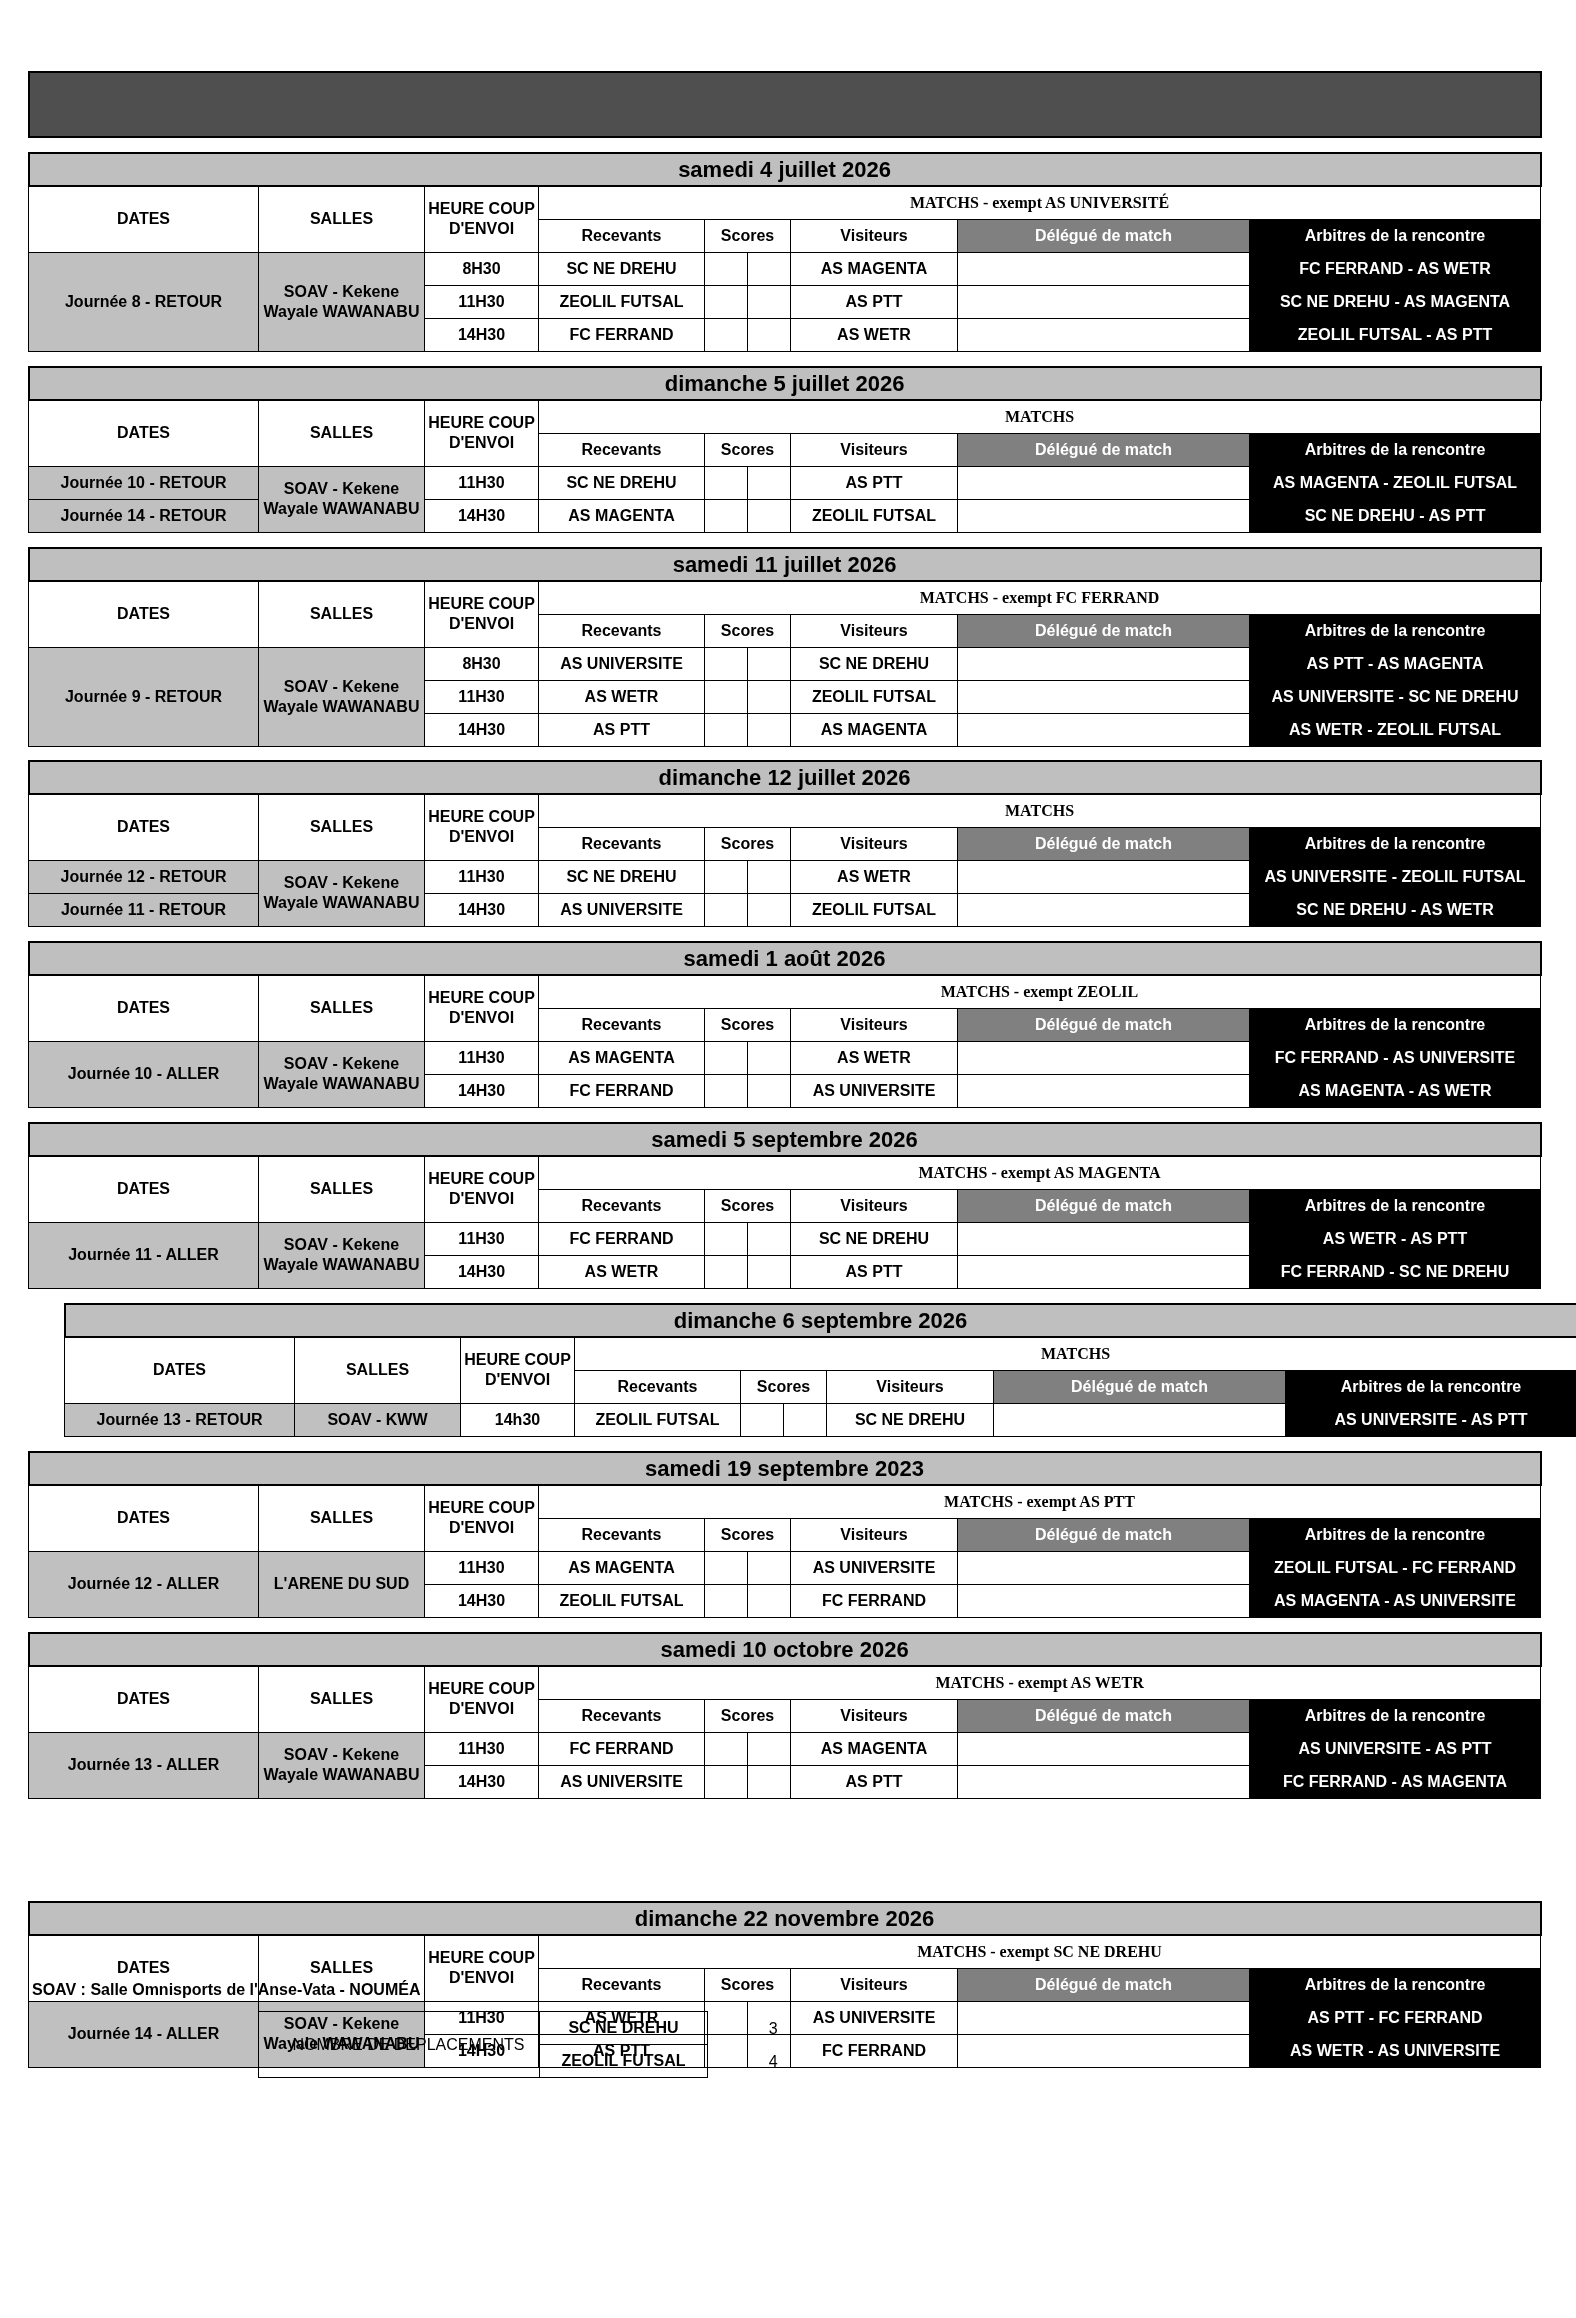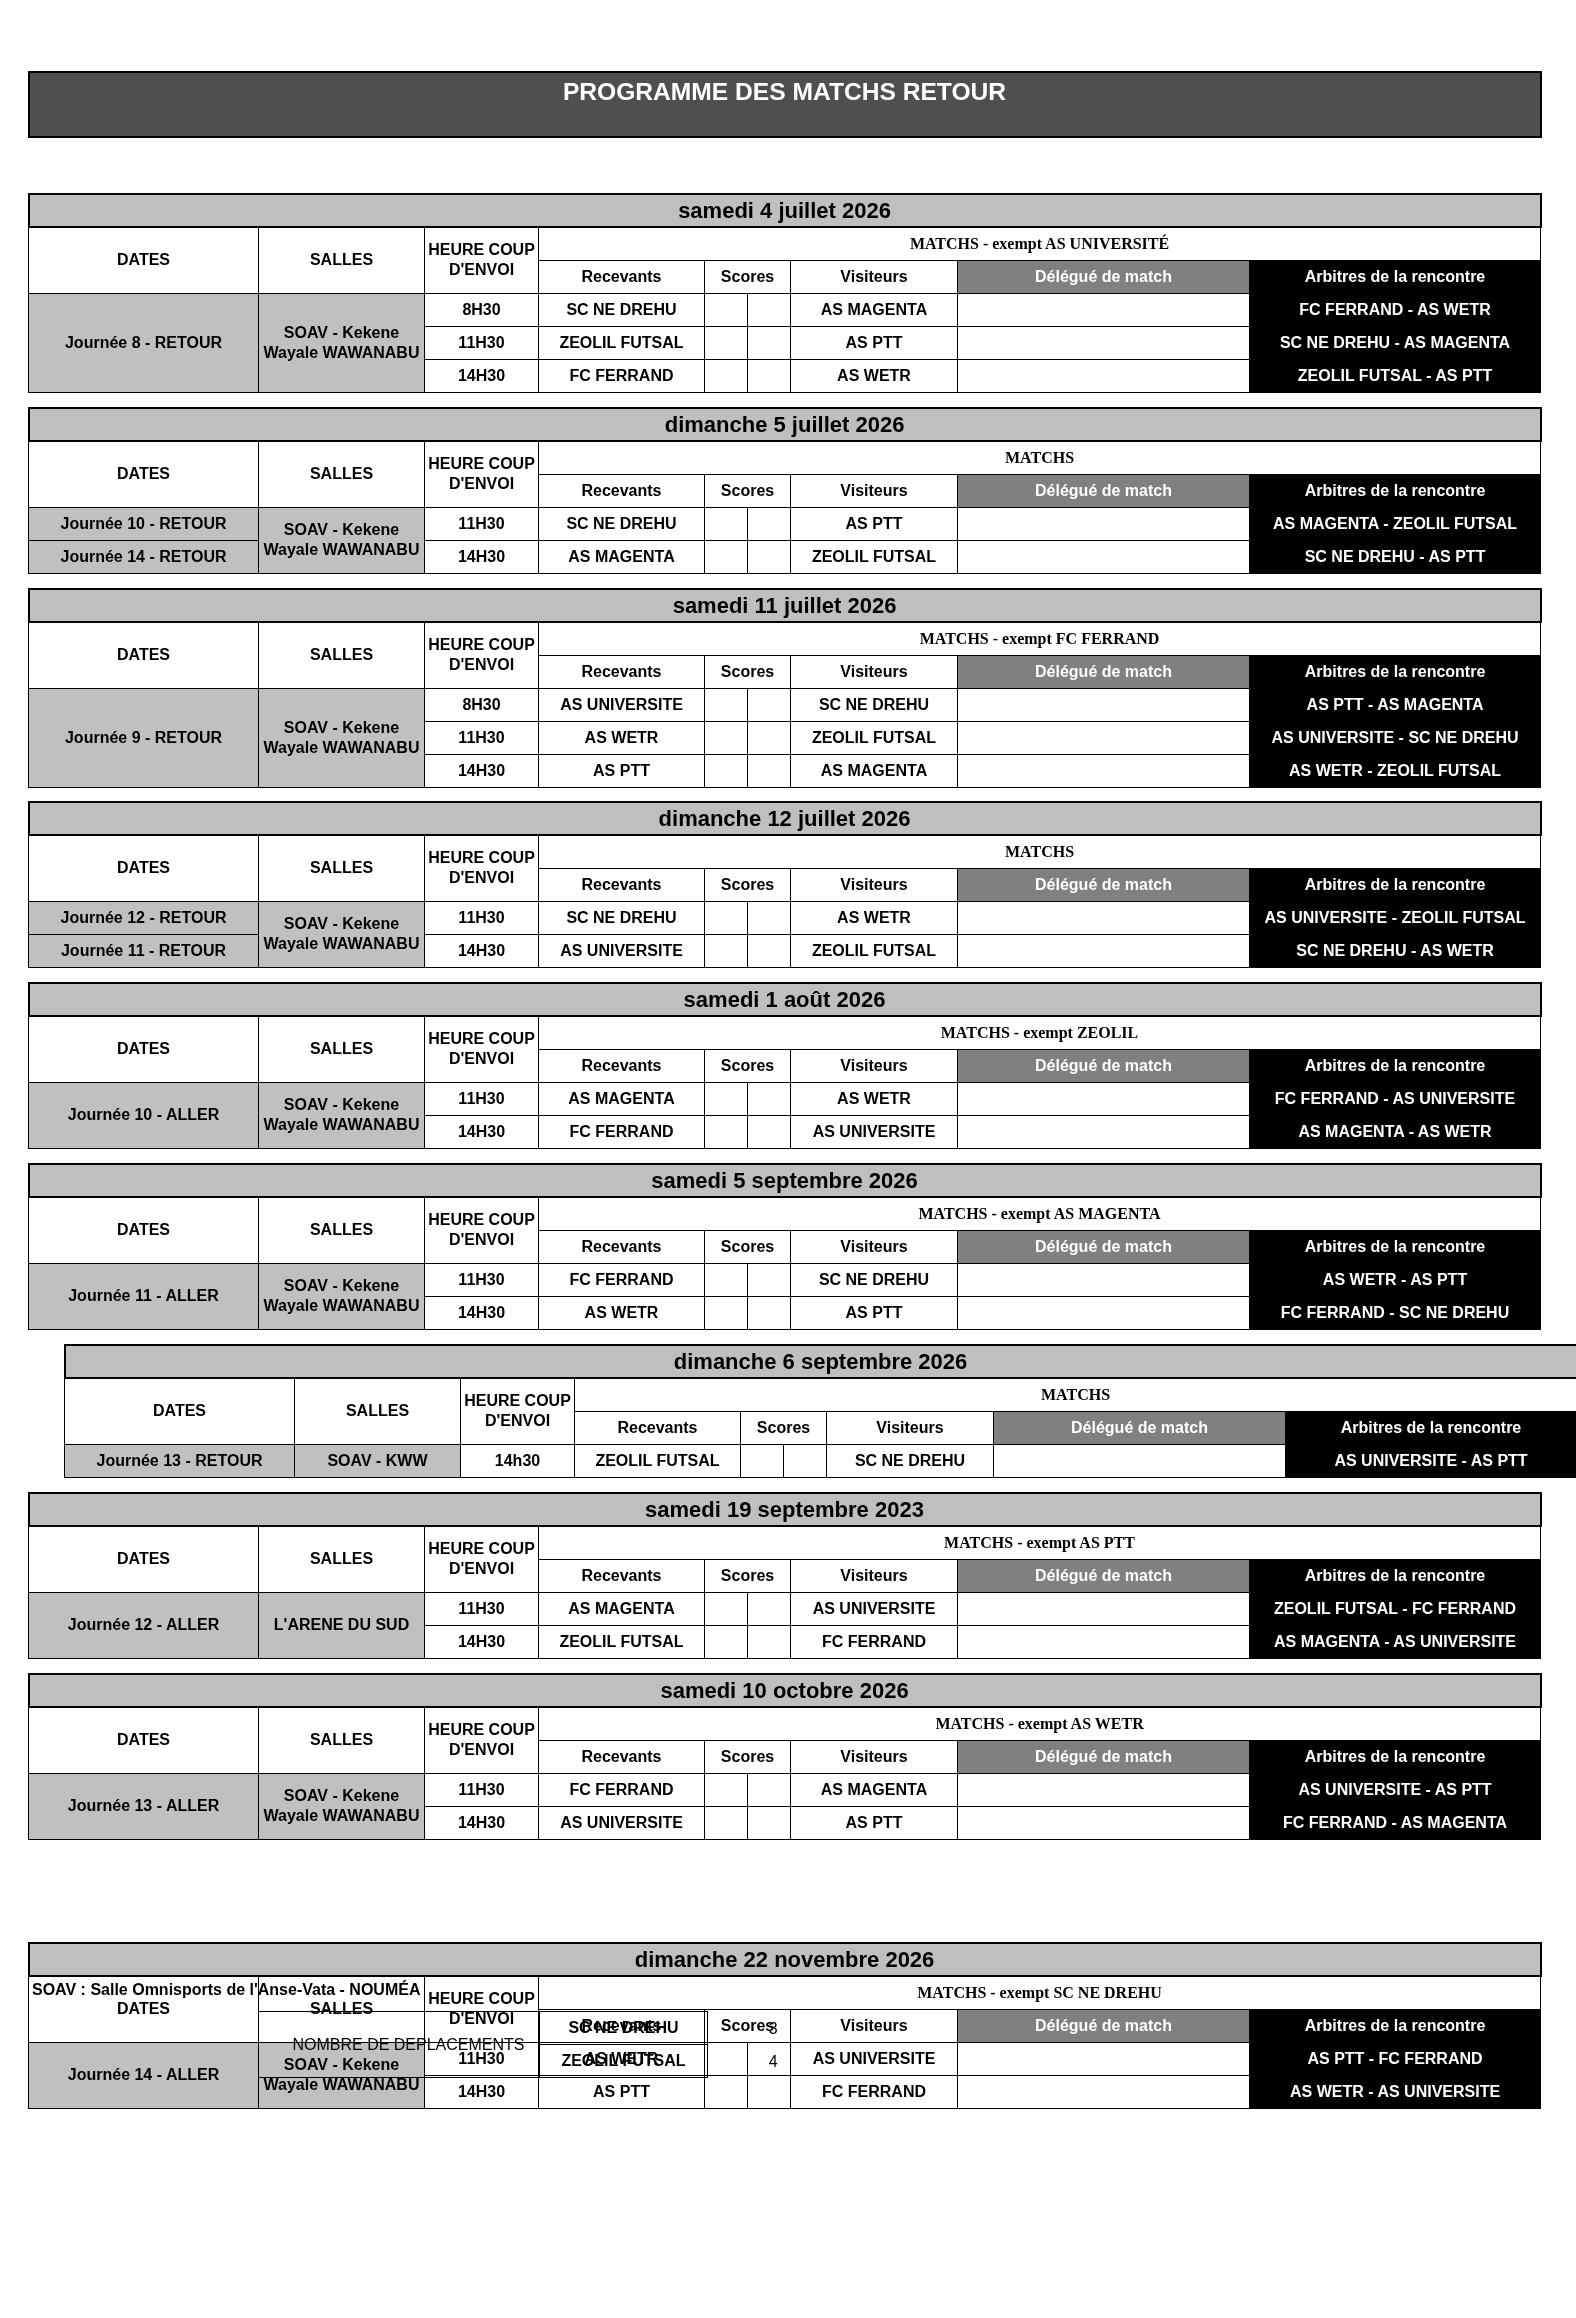--- a/index.html
+++ b/index.html
@@ -1,39 +1,38 @@
 <!DOCTYPE html>
 <html style="font-size:11.6px"><head>
 <meta charset="utf-8">
 <style>
   * { box-sizing: border-box; margin: 0; padding: 0; }
   body { width: 1577px; height: 2319px; background: #ffffff; font-family: "Liberation Sans", sans-serif; color: #000; position: relative; }
   .title { position: absolute; left: 27.5px; top: 71px; width: 1514px; height: 67px; background: #4f4f4f; border: 2.2px solid #000; color: #fff; font-weight: bold; font-size: 24.6px; text-align: center; line-height: 29px; padding-top: 3.6px; }
-  .block { position: absolute; left: 27.5px; width: 1514px; margin-top: 41px; }
+  .block { position: absolute; left: 27.5px; width: 1514px; }
   table { border-collapse: collapse; width: 1514px; table-layout: fixed; }
   td { border: 1.4px solid #000; text-align: center; vertical-align: middle; font-weight: bold; font-size: 16px; height: 33px; padding: 0; overflow: hidden; white-space: nowrap; }
   td.datebar { background: #bfbfbf; font-size: 22px; height: 33px; border-width: 2.2px; }
   td.hdr { background: #fff; font-size: 16px; }
   td.wrap { white-space: normal; line-height: 20px; }
   td.grey { background: #c0c0c0; }
   td.del-h { background: #808080; color: #fff; }
   td.arb { background: #000; color: #fff; border-color: #000; }
   td.matchs { font-size: 16px; border-bottom: 1.4px solid #000; font-family: Liberation Serif, serif; }
   .note { position: absolute; left: 32px; top: 1981px; font-weight: bold; font-size: 16px; }
   .dep { position: absolute; left: 258px; top: 2011px; }
   .dep table { width: 449px; }
   .dep td { height: 33px; }
   .dep .lbl { width: 281px; font-weight: normal; font-size: 16px; padding-left: 19px; }
   .dep-count { position: absolute; font-size: 16px; left: 766px; width: 14.5px; text-align: center; }
 </style>
 </head>
 <body>
 
 <div class="title">
-  <div>PROGRAMME DES MATCHS RETOUR</div>
 </div>
 
 <div id="blocks">
     <div class="block" style="top: 152px;">
       <table>
         <colgroup>
           <col style="width:230px">
           <col style="width:166px">
           <col style="width:114px">
           <col style="width:166px">

